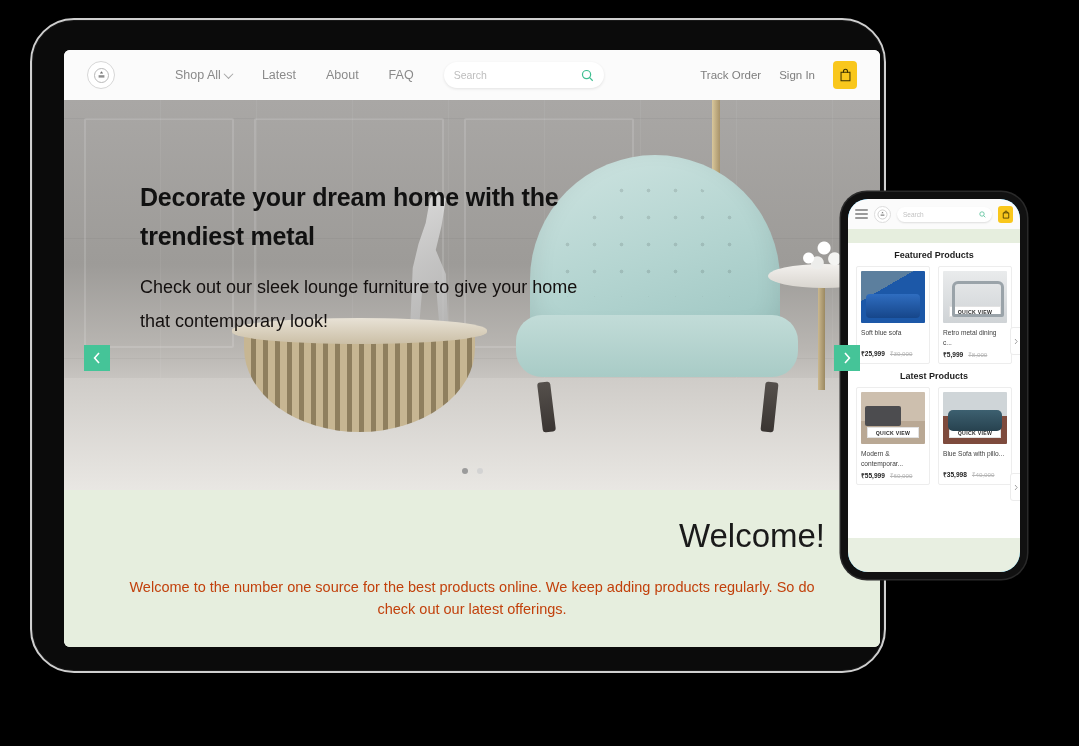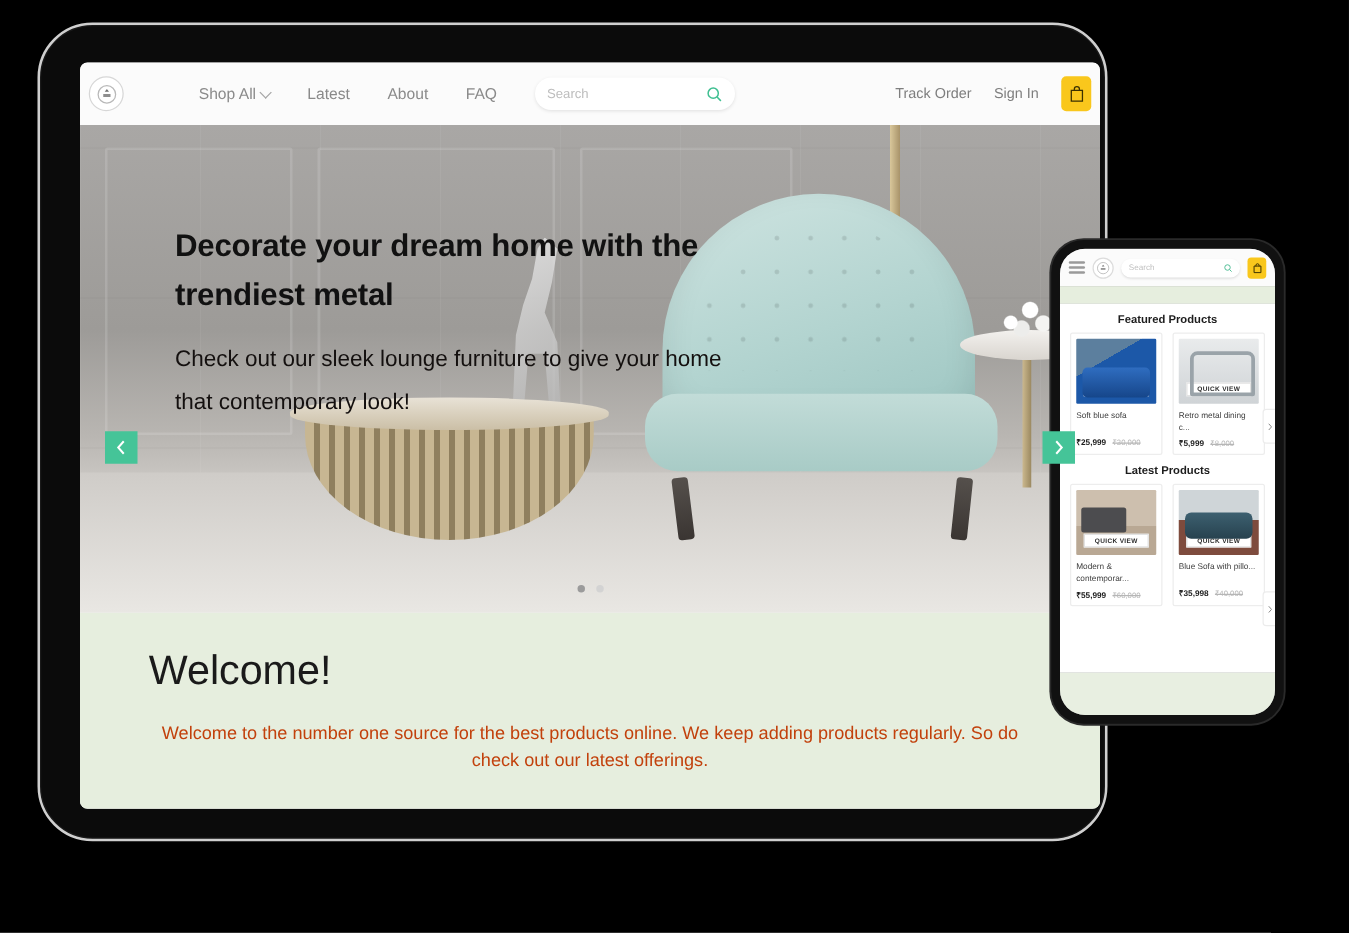--- a/index.html
+++ b/index.html
@@ -14,21 +14,21 @@
     border:2px solid #cfcfcf;
     box-shadow:0 0 0 1px #1a1a1a inset;
   }
   #tablet-screen {
     position:absolute; left:32px; top:30px; width:816px; height:597px;
     background:#fff; border-radius:6px; overflow:hidden;
   }
 
   
   .tb-topbar { height:50px; background:#fbfbfb; display:flex; align-items:center;
-    padding:0 7px; position:relative; }
+    padding:0 23px; position:relative; }
   .logo-badge { width:28px; height:28px; border-radius:50%; background:#fff;
     border:1px solid #d7d7d7; display:flex; align-items:center; justify-content:center;
     flex:0 0 auto; }
   .logo-badge svg { display:block; }
   .tb-nav { display:flex; align-items:center; gap:30px; margin-left:60px; }
   .tb-nav a { font-size:12.5px; color:#8a8a8a; text-decoration:none; white-space:nowrap;
     display:flex; align-items:center; gap:4px; }
   .chev { width:7px; height:7px; border-right:1.4px solid #a5a5a5;
     border-bottom:1.4px solid #a5a5a5; transform:rotate(45deg) translate(-1px,-1px); }
   .tb-search { margin-left:30px; width:160px; height:26px; background:#fff;
@@ -99,29 +99,29 @@
     font-size:13px; }
   .nav-arrow.left { left:20px; }
   .nav-arrow.right { right:20px; }
   .dots { position:absolute; left:0; right:0; bottom:16px; display:flex;
     justify-content:center; gap:9px; z-index:5; }
   .dots i { width:6px; height:6px; border-radius:50%; background:#d3d3d3; display:block; }
   .dots i.on { background:#9b9b9b; }
 
   
   .welcome { height:157px; background:#e6eede; display:flex; flex-direction:column;
-    align-items:flex-start; justify-content:center; padding:0 55px; }
+    align-items:flex-end; justify-content:center; padding:0 55px; }
   .welcome h2 { font-size:33px; font-weight:400; color:#1a1a1a; margin-bottom:22px; }
   .welcome p { font-size:14.5px; line-height:1.5; color:#c2410c; text-align:center; }
 
   
   #phone { position:absolute; left:841px; top:192px; width:186px; height:387px;
     background:#111; border-radius:26px; box-shadow:0 0 0 1.5px #2a2a2a; }
   #phone-screen { position:absolute; left:7px; top:7px; width:172px; height:373px;
-    background:#a3a3a3; border-radius:20px; overflow:hidden; display:flex; flex-direction:column; }
+    background:#0ea5e9; border-radius:20px; overflow:hidden; display:flex; flex-direction:column; }
   .ph-topbar { height:30px; background:#fbfbfb; display:flex; align-items:center;
     gap:6px; padding:0 7px; flex:0 0 auto; }
   .burger { width:13px; display:flex; flex-direction:column; gap:2.5px; }
   .burger i { height:1.6px; background:#9a9a9a; display:block; border-radius:1px; }
   .ph-logo { width:17px; height:17px; border-radius:50%; background:#fff;
     border:1px solid #dcdcdc; display:flex; align-items:center; justify-content:center; }
   .ph-search { flex:1; height:15px; background:#fff; border-radius:8px; display:flex;
     align-items:center; padding:0 6px; box-shadow:0 1px 2px rgba(0,0,0,.12); }
   .ph-search .ph { font-size:6.5px; color:#c2c2c2; flex:1; }
   .ph-cart { width:15px; height:17px; background:#f9c71c; border-radius:3px;

